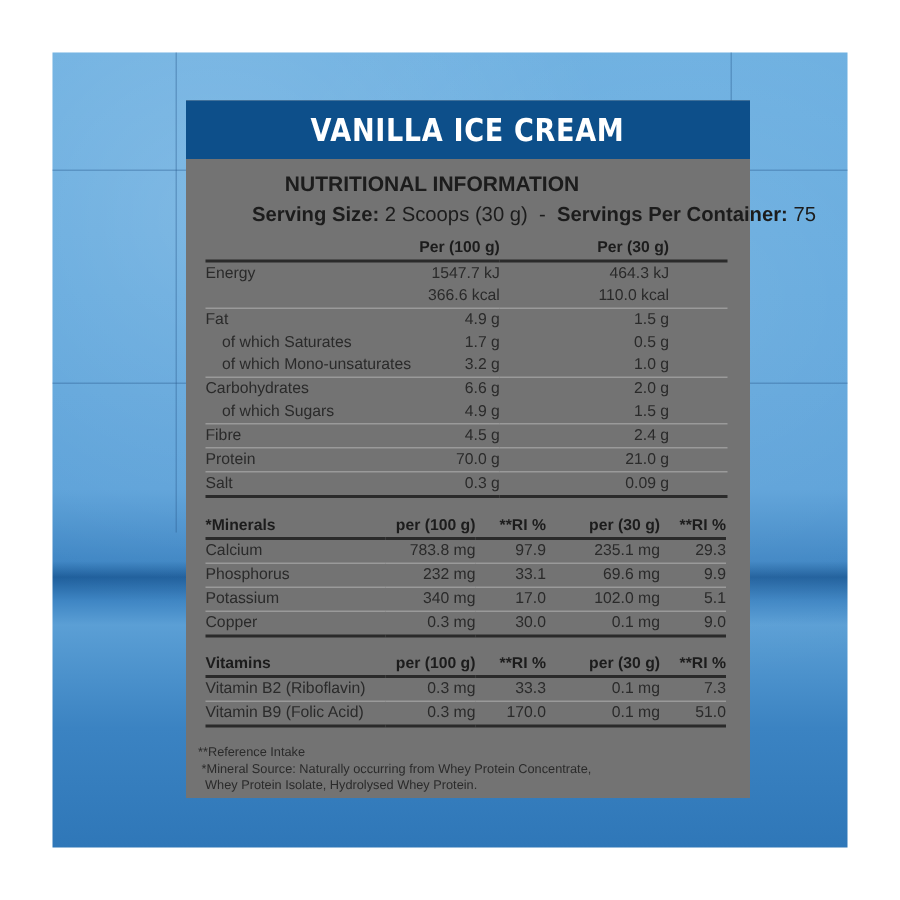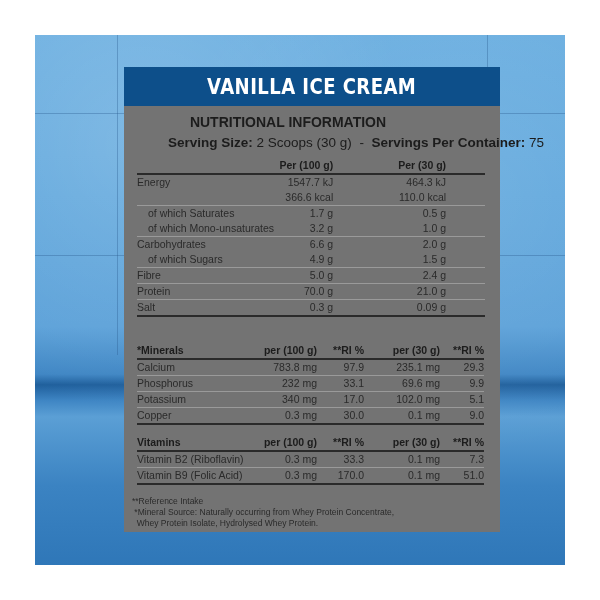--- a/index.html
+++ b/index.html
@@ -113,20 +113,26 @@
       <td class="r">464.3 kJ</td>
       <td></td>
     </tr>
     <tr class="thin">
       <td></td>
       <td class="r">366.6 kcal</td>
       <td class="r">110.0 kcal</td>
       <td></td>
     </tr>
     <tr>
+      <td>Fat</td>
+      <td class="r">4.9 g</td>
+      <td class="r">1.5 g</td>
+      <td></td>
+    </tr>
+    <tr>
       <td class="ind">of which Saturates</td>
       <td class="r">1.7 g</td>
       <td class="r">0.5 g</td>
       <td></td>
     </tr>
     <tr class="thin">
       <td class="ind">of which Mono-unsaturates</td>
       <td class="r">3.2 g</td>
       <td class="r">1.0 g</td>
       <td></td>
@@ -138,21 +144,21 @@
       <td></td>
     </tr>
     <tr class="thin">
       <td class="ind">of which Sugars</td>
       <td class="r">4.9 g</td>
       <td class="r">1.5 g</td>
       <td></td>
     </tr>
     <tr class="thin">
       <td>Fibre</td>
-      <td class="r">5.0 g</td>
+      <td class="r">4.5 g</td>
       <td class="r">2.4 g</td>
       <td></td>
     </tr>
     <tr class="thin">
       <td>Protein</td>
       <td class="r">70.0 g</td>
       <td class="r">21.0 g</td>
       <td></td>
     </tr>
     <tr class="thick">

